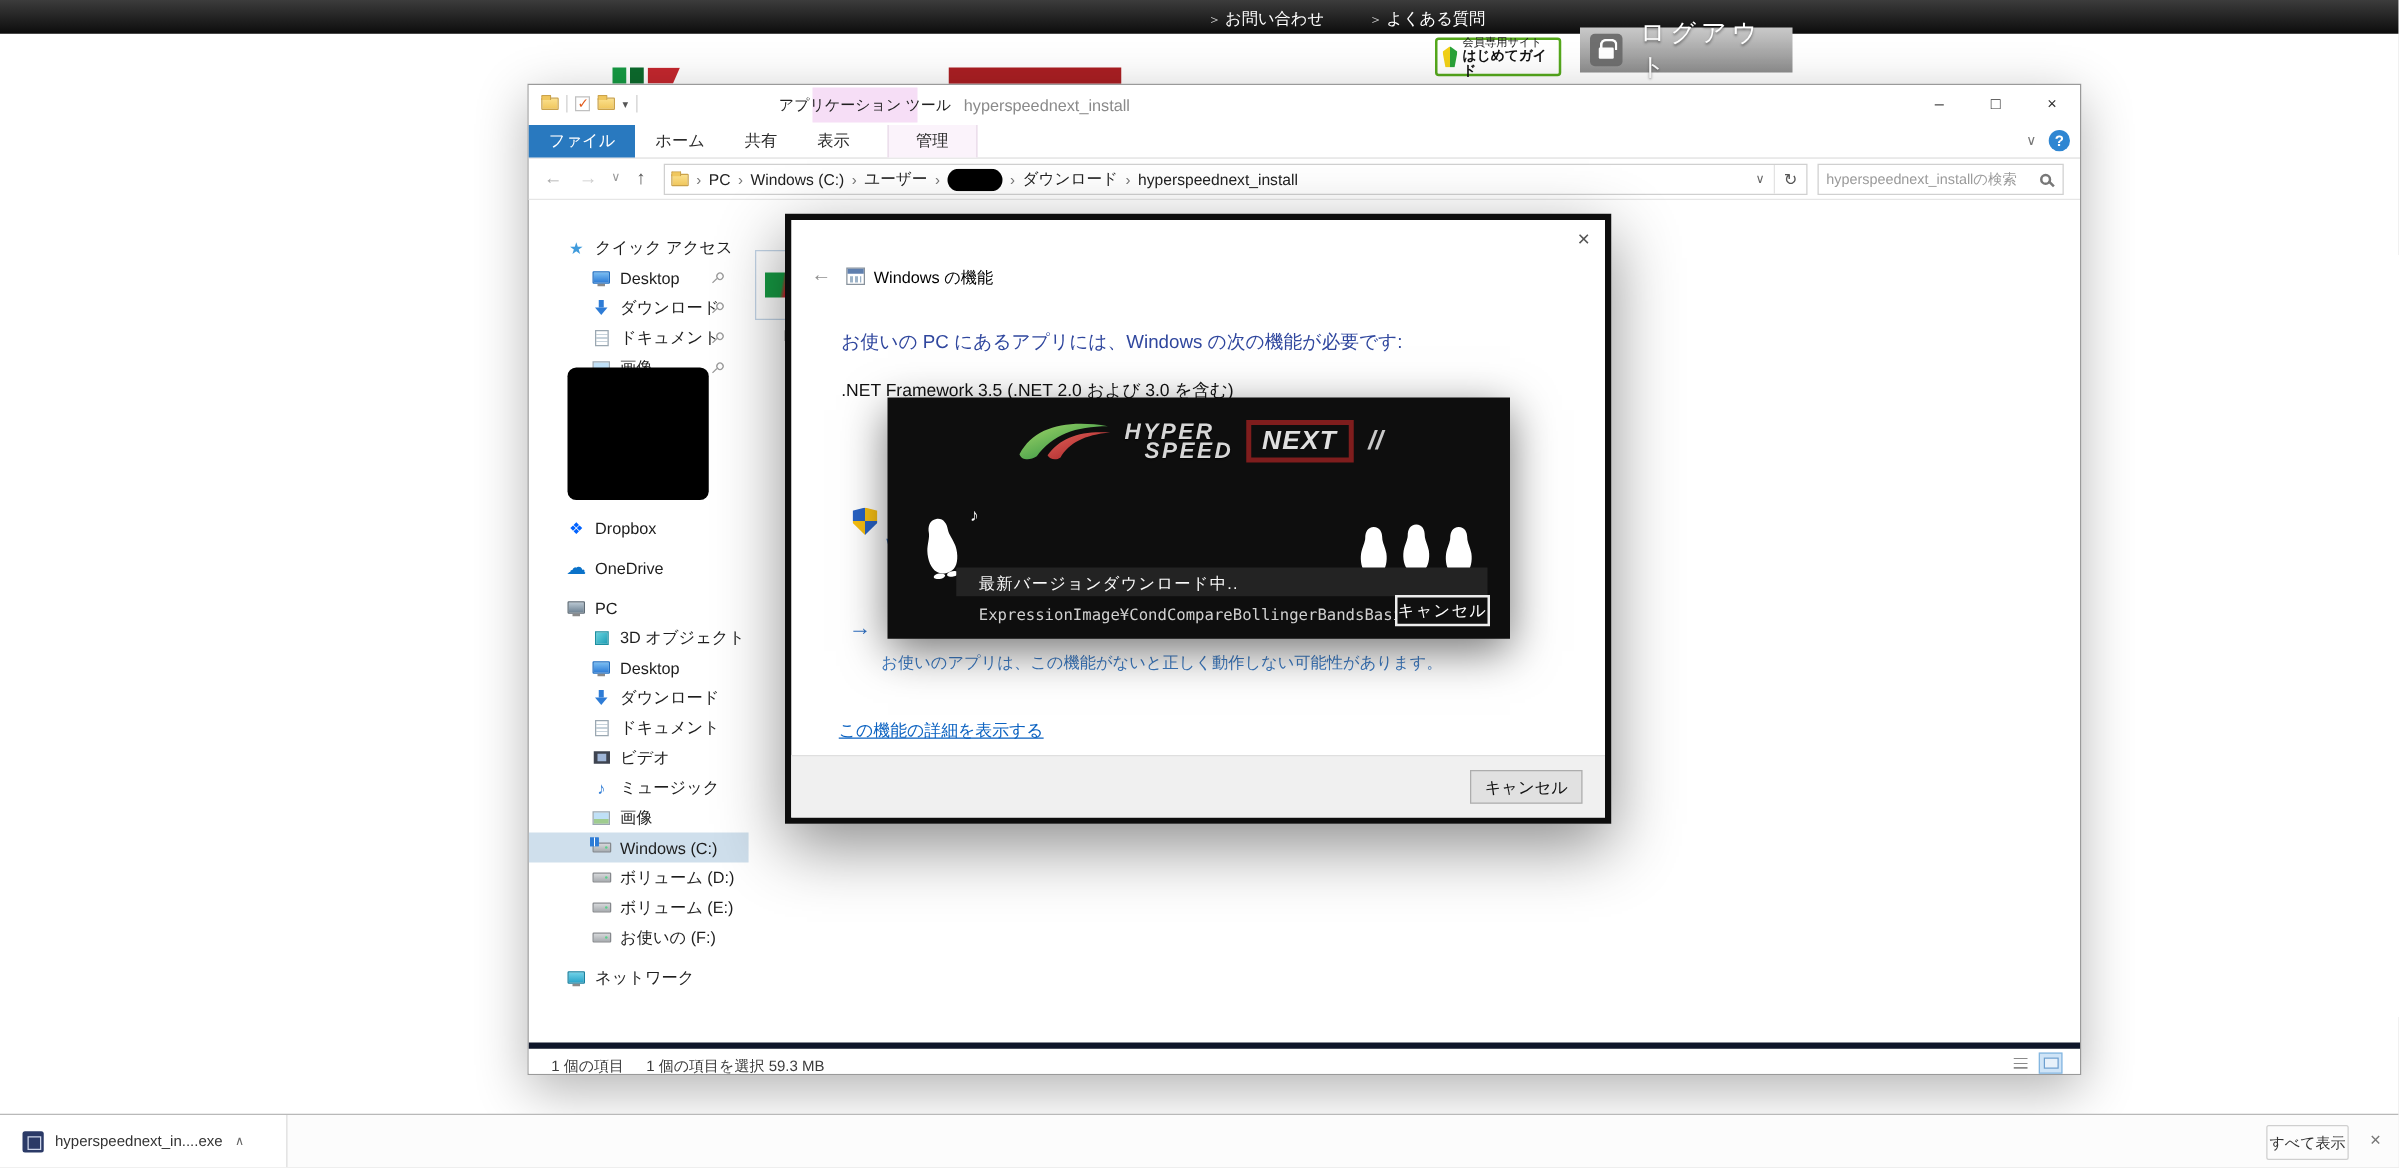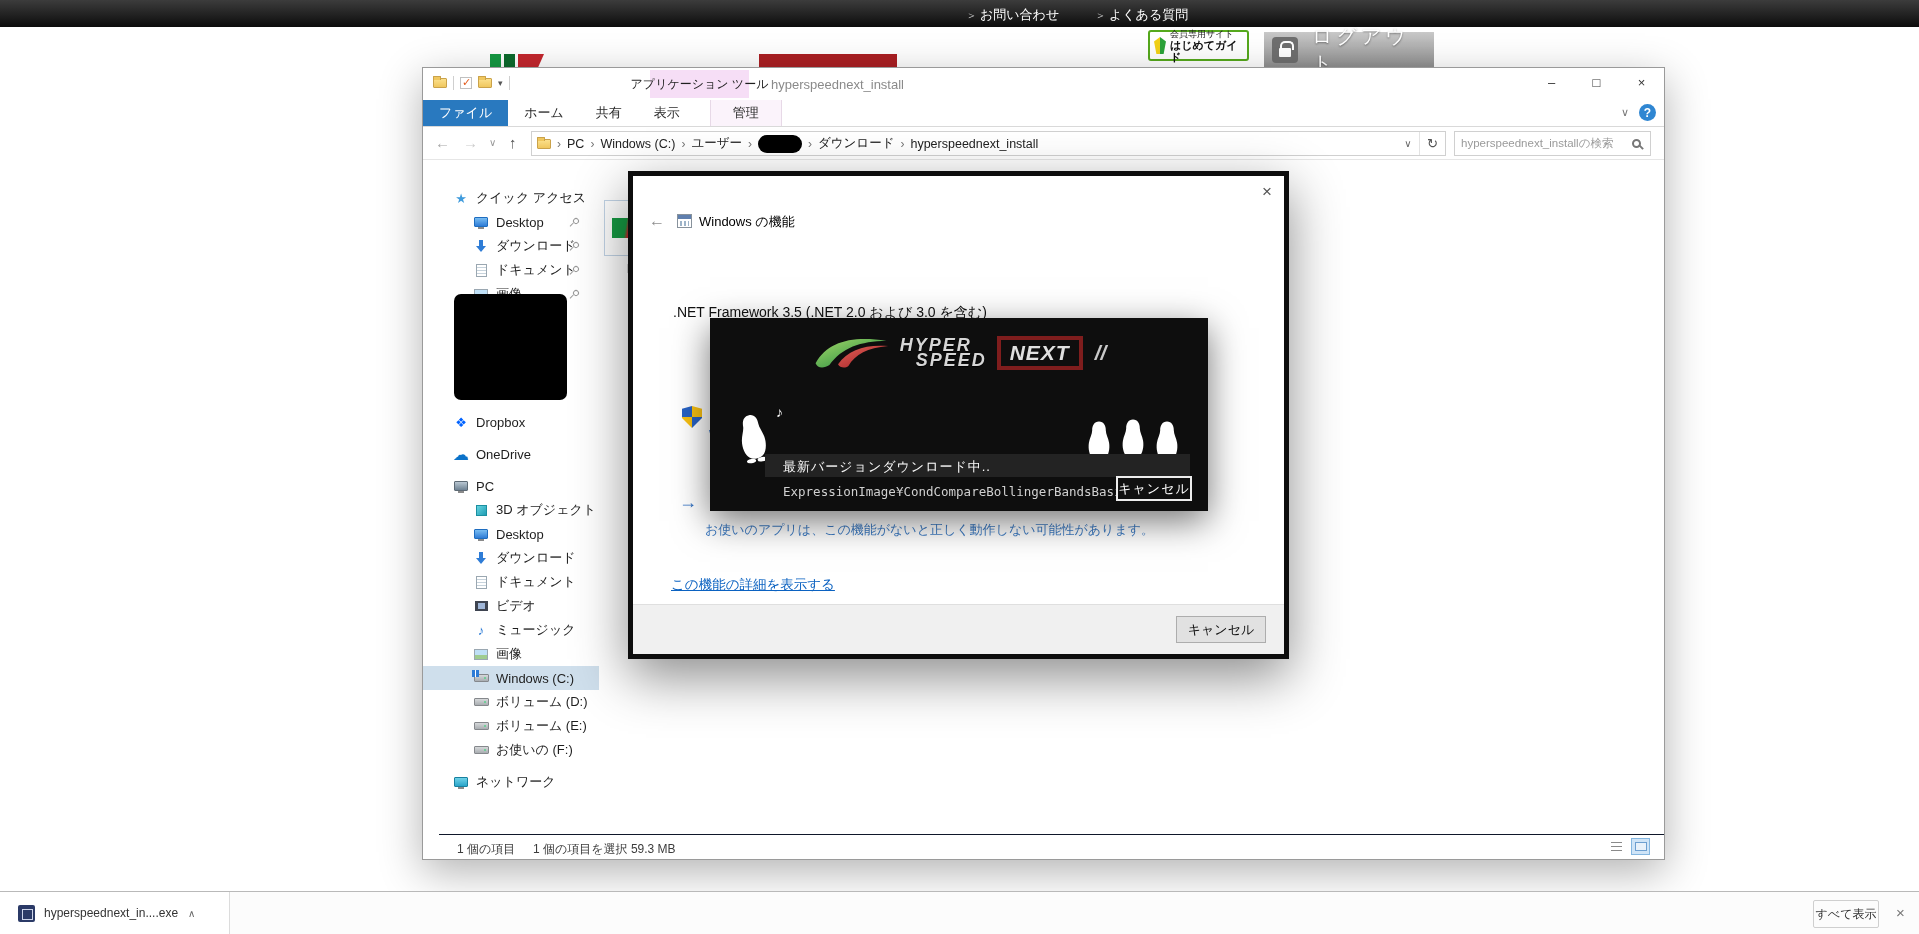--- a/index.html
+++ b/index.html
@@ -13,37 +13,37 @@
 .toplink{position:absolute;top:6px;color:#fff;font-size:13px;white-space:nowrap;cursor:pointer}
 .toplink .chev{color:#cfcfcf;margin-right:3px;font-size:11px}
 #logo-frag{position:absolute;left:490px;top:54px;height:13px;display:flex;gap:3px;z-index:1}
 #logo-frag .bar{width:11px;height:13px}
 #logo-frag .flag{width:26px;height:13px;background:#c4272e;clip-path:polygon(0 0,100% 0,78% 100%,0 100%)}
 #red-frag{position:absolute;left:759px;top:54px;width:138px;height:14px;background:#ab1f23;z-index:1}
 #member-badge{position:absolute;left:1148px;top:30px;width:101px;height:31px;background:#fff;border:2px solid #55a81c;border-radius:3px;display:flex;align-items:center;gap:4px;padding:0 4px;z-index:1;cursor:pointer}
 .wakaba{width:12px;height:17px;clip-path:polygon(50% 0,100% 26%,80% 100%,20% 100%,0 26%);background:linear-gradient(90deg,#f2d117 50%,#2ba339 50%);flex:none}
 #member-badge .l1{font-size:9px;color:#222;line-height:10px}
 #member-badge .l2{font-size:11px;font-weight:bold;color:#111;line-height:12px}
-#logout-btn{position:absolute;left:1264px;top:32px;width:170px;height:36px;background:linear-gradient(#c9c9c9,#8e8e8e);display:flex;align-items:center;gap:14px;padding-left:8px;z-index:1;cursor:pointer}
+#logout-btn{position:absolute;left:1264px;top:22px;width:170px;height:36px;background:linear-gradient(#c9c9c9,#8e8e8e);display:flex;align-items:center;gap:14px;padding-left:8px;z-index:1;cursor:pointer}
 #logout-btn .label{color:#fff;font-size:20px;letter-spacing:4px;text-shadow:0 1px 2px rgba(0,0,0,.45)}
 .lock-tile{width:26px;height:26px;background:#6f6f6f;border-radius:4px;display:flex;align-items:center;justify-content:center}
 .lock{width:12px;height:9px;background:#fff;border-radius:1px;position:relative;margin-top:5px}
 .lock::before{content:"";position:absolute;left:1px;top:-7px;width:10px;height:7px;border:2px solid #fff;border-bottom:none;border-radius:5px 5px 0 0}
 
 
 #explorer{position:absolute;left:422px;top:67px;width:1243px;height:793px;background:#fff;border:1px solid #9a9a9a;box-shadow:0 12px 40px rgba(0,0,0,.30);z-index:10}
 #titlebar{position:absolute;left:0;top:0;right:0;height:32px;background:#fff}
 #qat{position:absolute;left:10px;top:8px;display:flex;align-items:center;gap:6px}
 .qsep{width:1px;height:14px;background:#cfcfcf}
 .ic-folder{width:14px;height:10px;background:linear-gradient(#fbe08c,#f0c75e);border:1px solid #caa24a;border-radius:1px;position:relative;display:inline-block}
 .ic-folder::before{content:"";position:absolute;left:-1px;top:-3px;width:6px;height:3px;background:#f0c75e;border:1px solid #caa24a;border-bottom:none;border-radius:1px 1px 0 0}
 .ic-check{width:12px;height:12px;border:1px solid #c0c0c0;background:#fff;position:relative;display:inline-block}
 .ic-check::after{content:"✓";position:absolute;left:1px;top:-2px;color:#e25a1b;font-size:11px;font-weight:bold}
 .qcaret{font-size:9px;color:#555;line-height:9px}
-#app-tools{position:absolute;left:227px;top:2px;width:99px;height:28px;background:#f6def6;color:#1f1f1f;font-size:12px;display:flex;align-items:center;justify-content:center;white-space:nowrap}
+#app-tools{position:absolute;left:227px;top:2px;width:84px;height:28px;background:#f6def6;color:#1f1f1f;font-size:12px;display:flex;align-items:center;justify-content:center;white-space:nowrap}
 #win-title{position:absolute;left:348px;top:9px;color:#8a8a8a;font-size:13px}
 #win-controls{position:absolute;right:0;top:0;display:flex}
 .wc{width:45px;height:29px;display:flex;align-items:center;justify-content:center;color:#333;font-size:13px;cursor:pointer}
 #ribbon-row{position:absolute;left:0;top:32px;right:0;height:27px;background:#fff;border-bottom:1px solid #d9d9d9;display:flex;align-items:stretch;font-size:13px}
 .rtab{padding:0 16px;display:flex;align-items:center;color:#2b2b2b;cursor:pointer}
 .rtab.active{background:#2979bf;color:#fff}
 .rtab.apptools{margin-left:14px;background:#fbf3fb;border-left:1px solid #e7d9e7;border-right:1px solid #e7d9e7;padding:0 22px}
 #ribbon-right{position:absolute;right:8px;top:36px;display:flex;align-items:center;gap:10px}
 #ribbon-collapse{color:#777;font-size:11px;cursor:pointer}
 .help{width:17px;height:17px;border-radius:50%;background:#2f86d2;color:#fff;font-size:12px;font-weight:bold;display:flex;align-items:center;justify-content:center;cursor:pointer}
@@ -84,21 +84,21 @@
 .ic-cube{width:11px;height:11px;background:linear-gradient(135deg,#66d4e0,#1f9db4);border:1px solid #1b8fa0}
 .ic-film{width:13px;height:10px;background:#3e4450;position:relative}
 .ic-film::after{content:"";position:absolute;left:3px;top:2px;width:7px;height:6px;background:#9fb6d8}
 .ic-drive{width:15px;height:8px;background:linear-gradient(#d6d8da,#a9adb1);border:1px solid #85888c;border-radius:1px;position:relative}
 .ic-drive::after{content:"";position:absolute;right:2px;top:2px;width:2px;height:2px;background:#58d18a;border-radius:50%}
 .ic-drive.win::before{content:"";position:absolute;left:-3px;top:-5px;width:7px;height:7px;background:linear-gradient(90deg,#2e7cd6 48%,#fff 48% 52%,#2e7cd6 52%),linear-gradient(#2e7cd6 48%,#fff 48% 52%,#2e7cd6 52%)}
 #file-item{position:absolute;left:178px;top:132px;width:52px;text-align:center}
 #file-icon{width:46px;height:56px;background:#fff;border:1px solid #c2d4e6;margin:0 auto;display:flex;align-items:center;justify-content:center}
 #file-icon .mini{width:30px;height:20px;background:linear-gradient(100deg,#169a43 45%,#c4272e 55%)}
 #file-item .fname{font-size:12px;color:#222;margin-top:6px;text-align:right;padding-left:2px}
-#statusbar{position:absolute;left:16px;bottom:0;right:0;height:25px;background:#fff;border-top:1px solid #0f172a;font-size:12px;color:#3c3c3c}
+#statusbar{position:absolute;left:0;bottom:0;right:0;height:25px;background:#fff;border-top:5px solid #0f172a;font-size:12px;color:#3c3c3c}
 #statusbar .s1{position:absolute;left:18px;top:6px}
 #statusbar .s2{position:absolute;left:94px;top:6px}
 #view-toggles{position:absolute;right:14px;top:3px;display:flex;gap:5px}
 .vt{width:19px;height:17px;display:flex;align-items:center;justify-content:center;border:1px solid transparent;cursor:pointer}
 .vt.active{background:#cfe4f7;border-color:#84b6e0}
 .vt-list{width:11px;height:9px;background:repeating-linear-gradient(#8a8a8a 0 1px,transparent 1px 4px)}
 .vt-thumb{width:12px;height:9px;border:1px solid #6d9fd0;background:#e8f1fa}
 
 
 #features-dialog{position:absolute;left:628px;top:171px;width:661px;height:488px;background:#fff;border:5px solid #0d0d0d;box-shadow:0 18px 50px rgba(0,0,0,.45);z-index:50}
@@ -384,20 +384,21 @@
           </span>
       </span>
     </div>
   </div>
 
   <div id="features-dialog">
     <span id="fd-close">×</span>
     <span id="fd-back">←</span>
     <span class="wf-icon"></span>
     <span id="fd-title">Windows の機能</span>
+    <div id="fd-heading">お使いの PC にあるアプリには、Windows の次の機能が必要です:</div>
     <div id="fd-feature">.NET Framework 3.5 (.NET 2.0 および 3.0 を含む)</div>
     <span class="shield"></span>
     <span id="fd-opt1-frag">こ</span>
     <span id="fd-opt1-frag2">W</span>
     <span id="fd-arrow2">→</span>
     <span id="fd-opt2-frag">こ</span>
     <div id="fd-note">お使いのアプリは、この機能がないと正しく動作しない可能性があります。</div>
     <span id="fd-link">この機能の詳細を表示する</span>
     <div id="fd-footer">
       <button id="fd-cancel">キャンセル</button>

